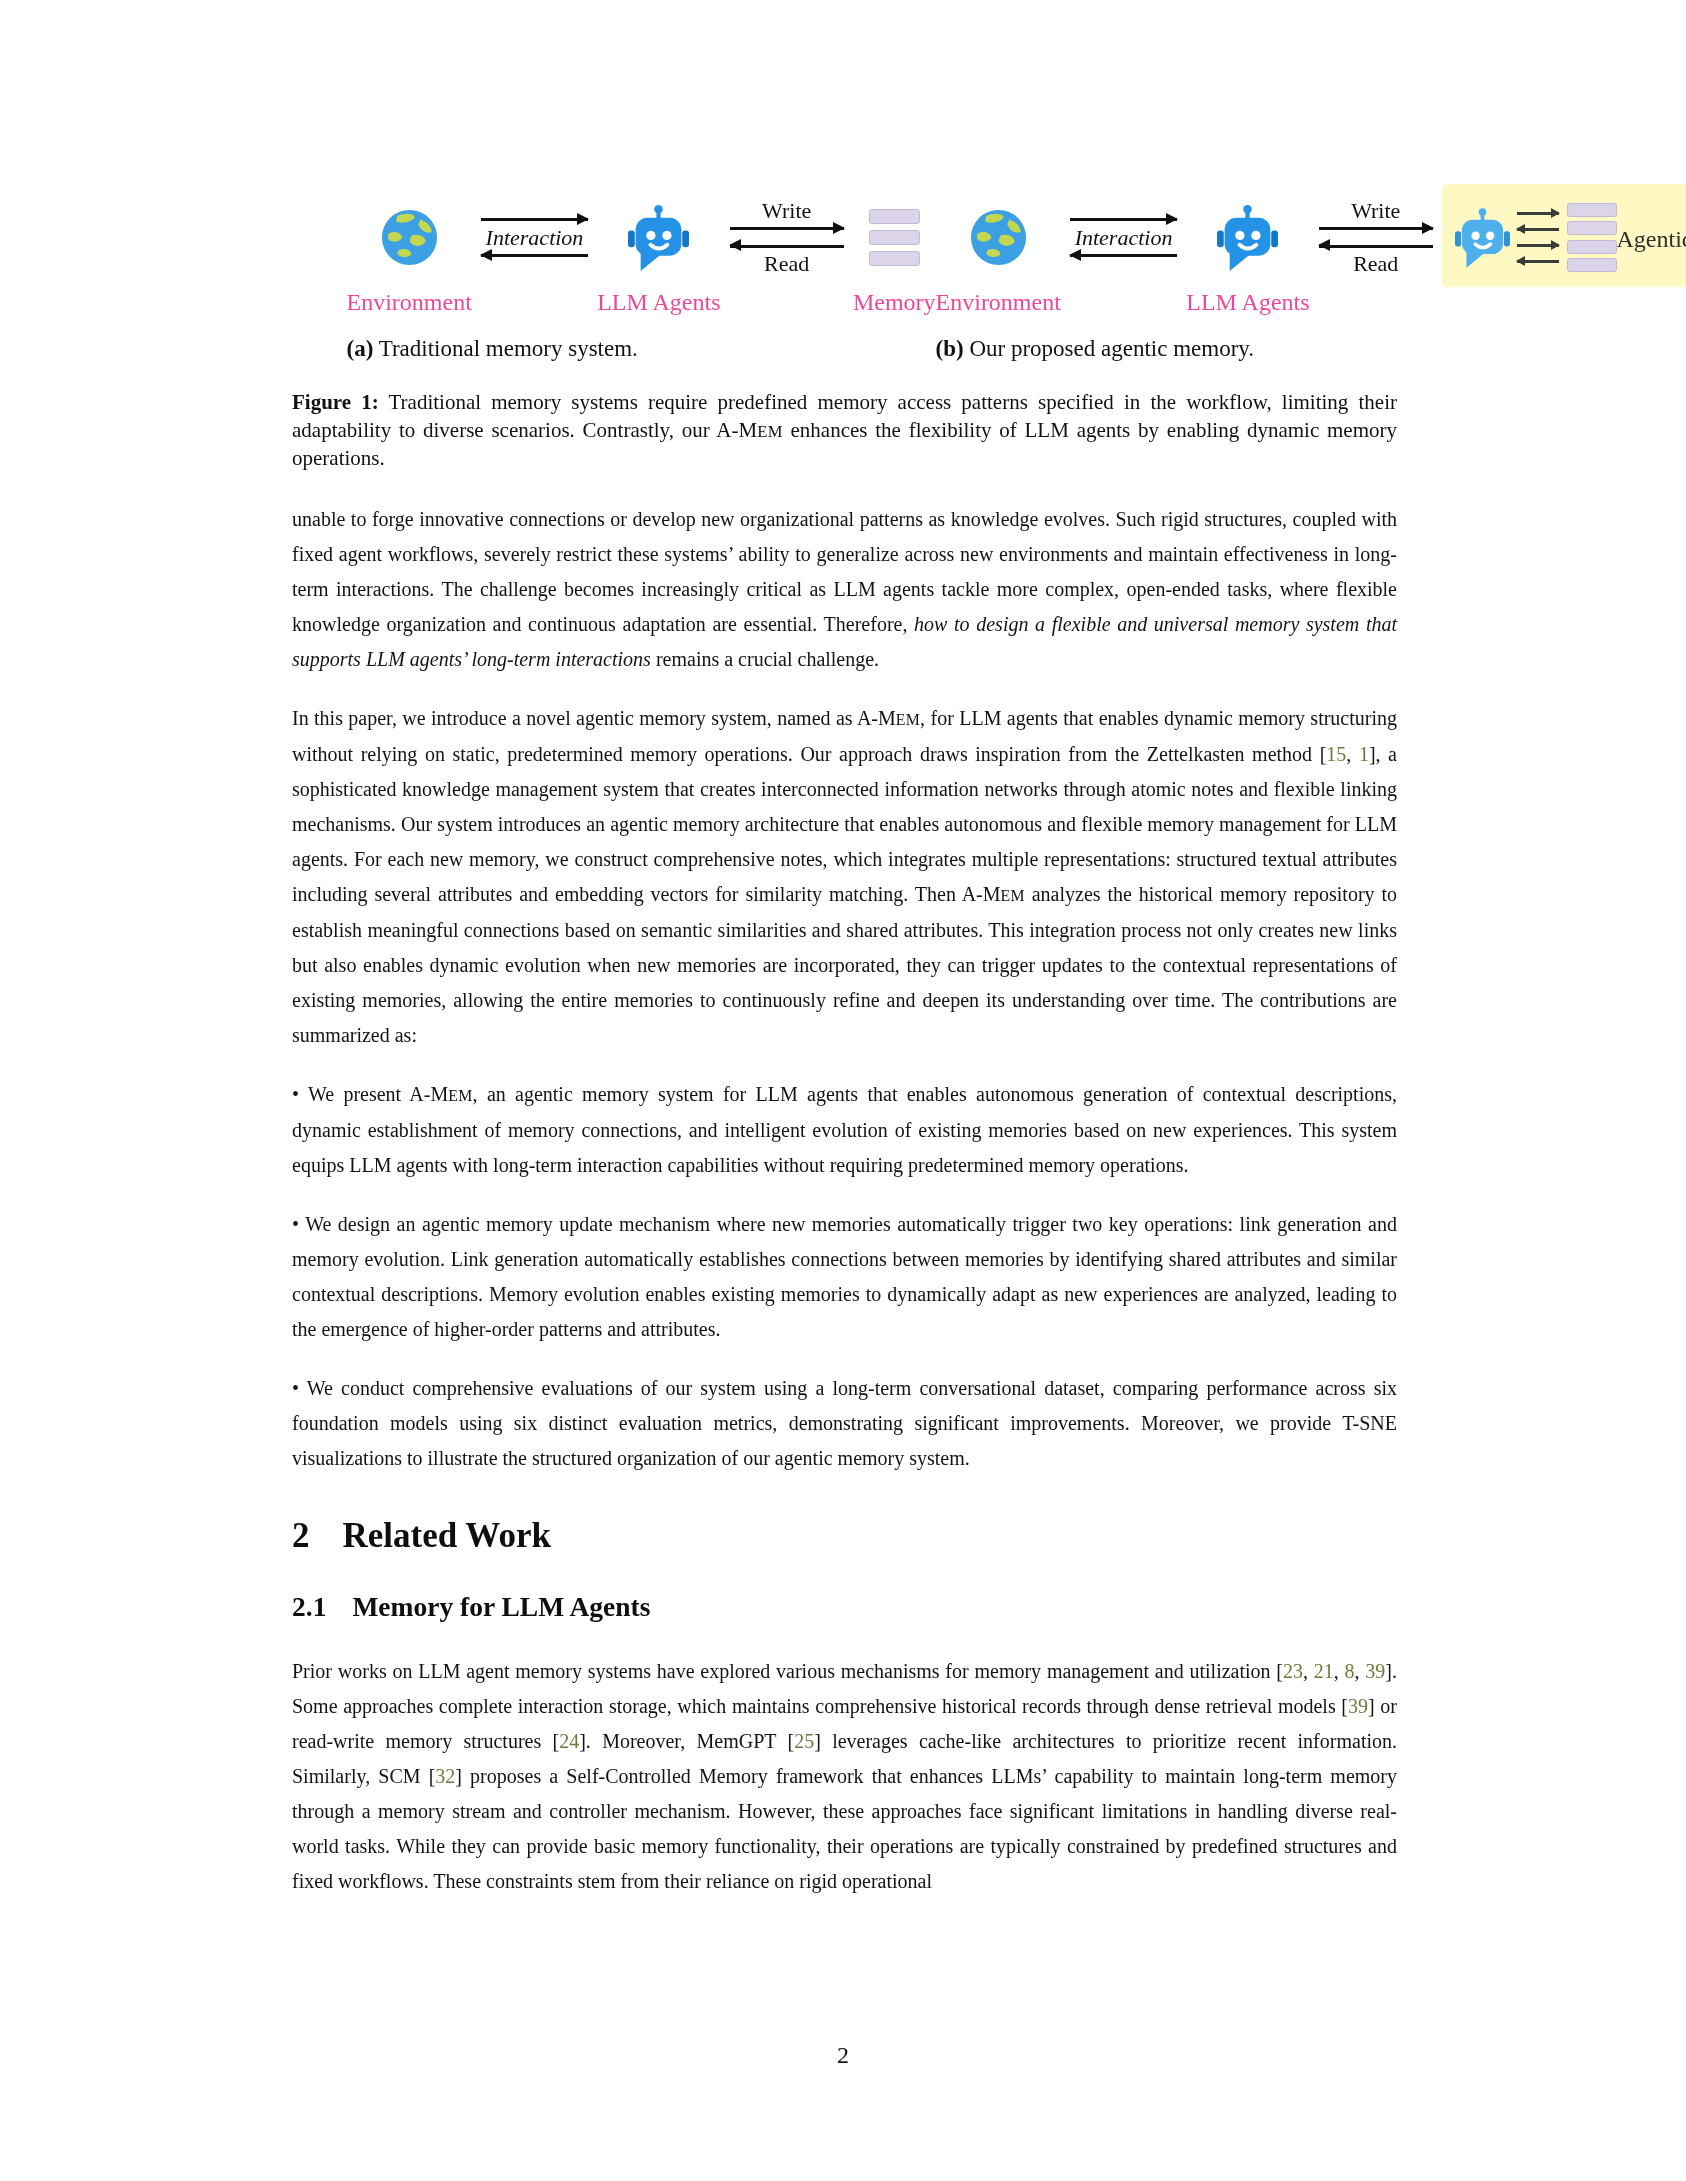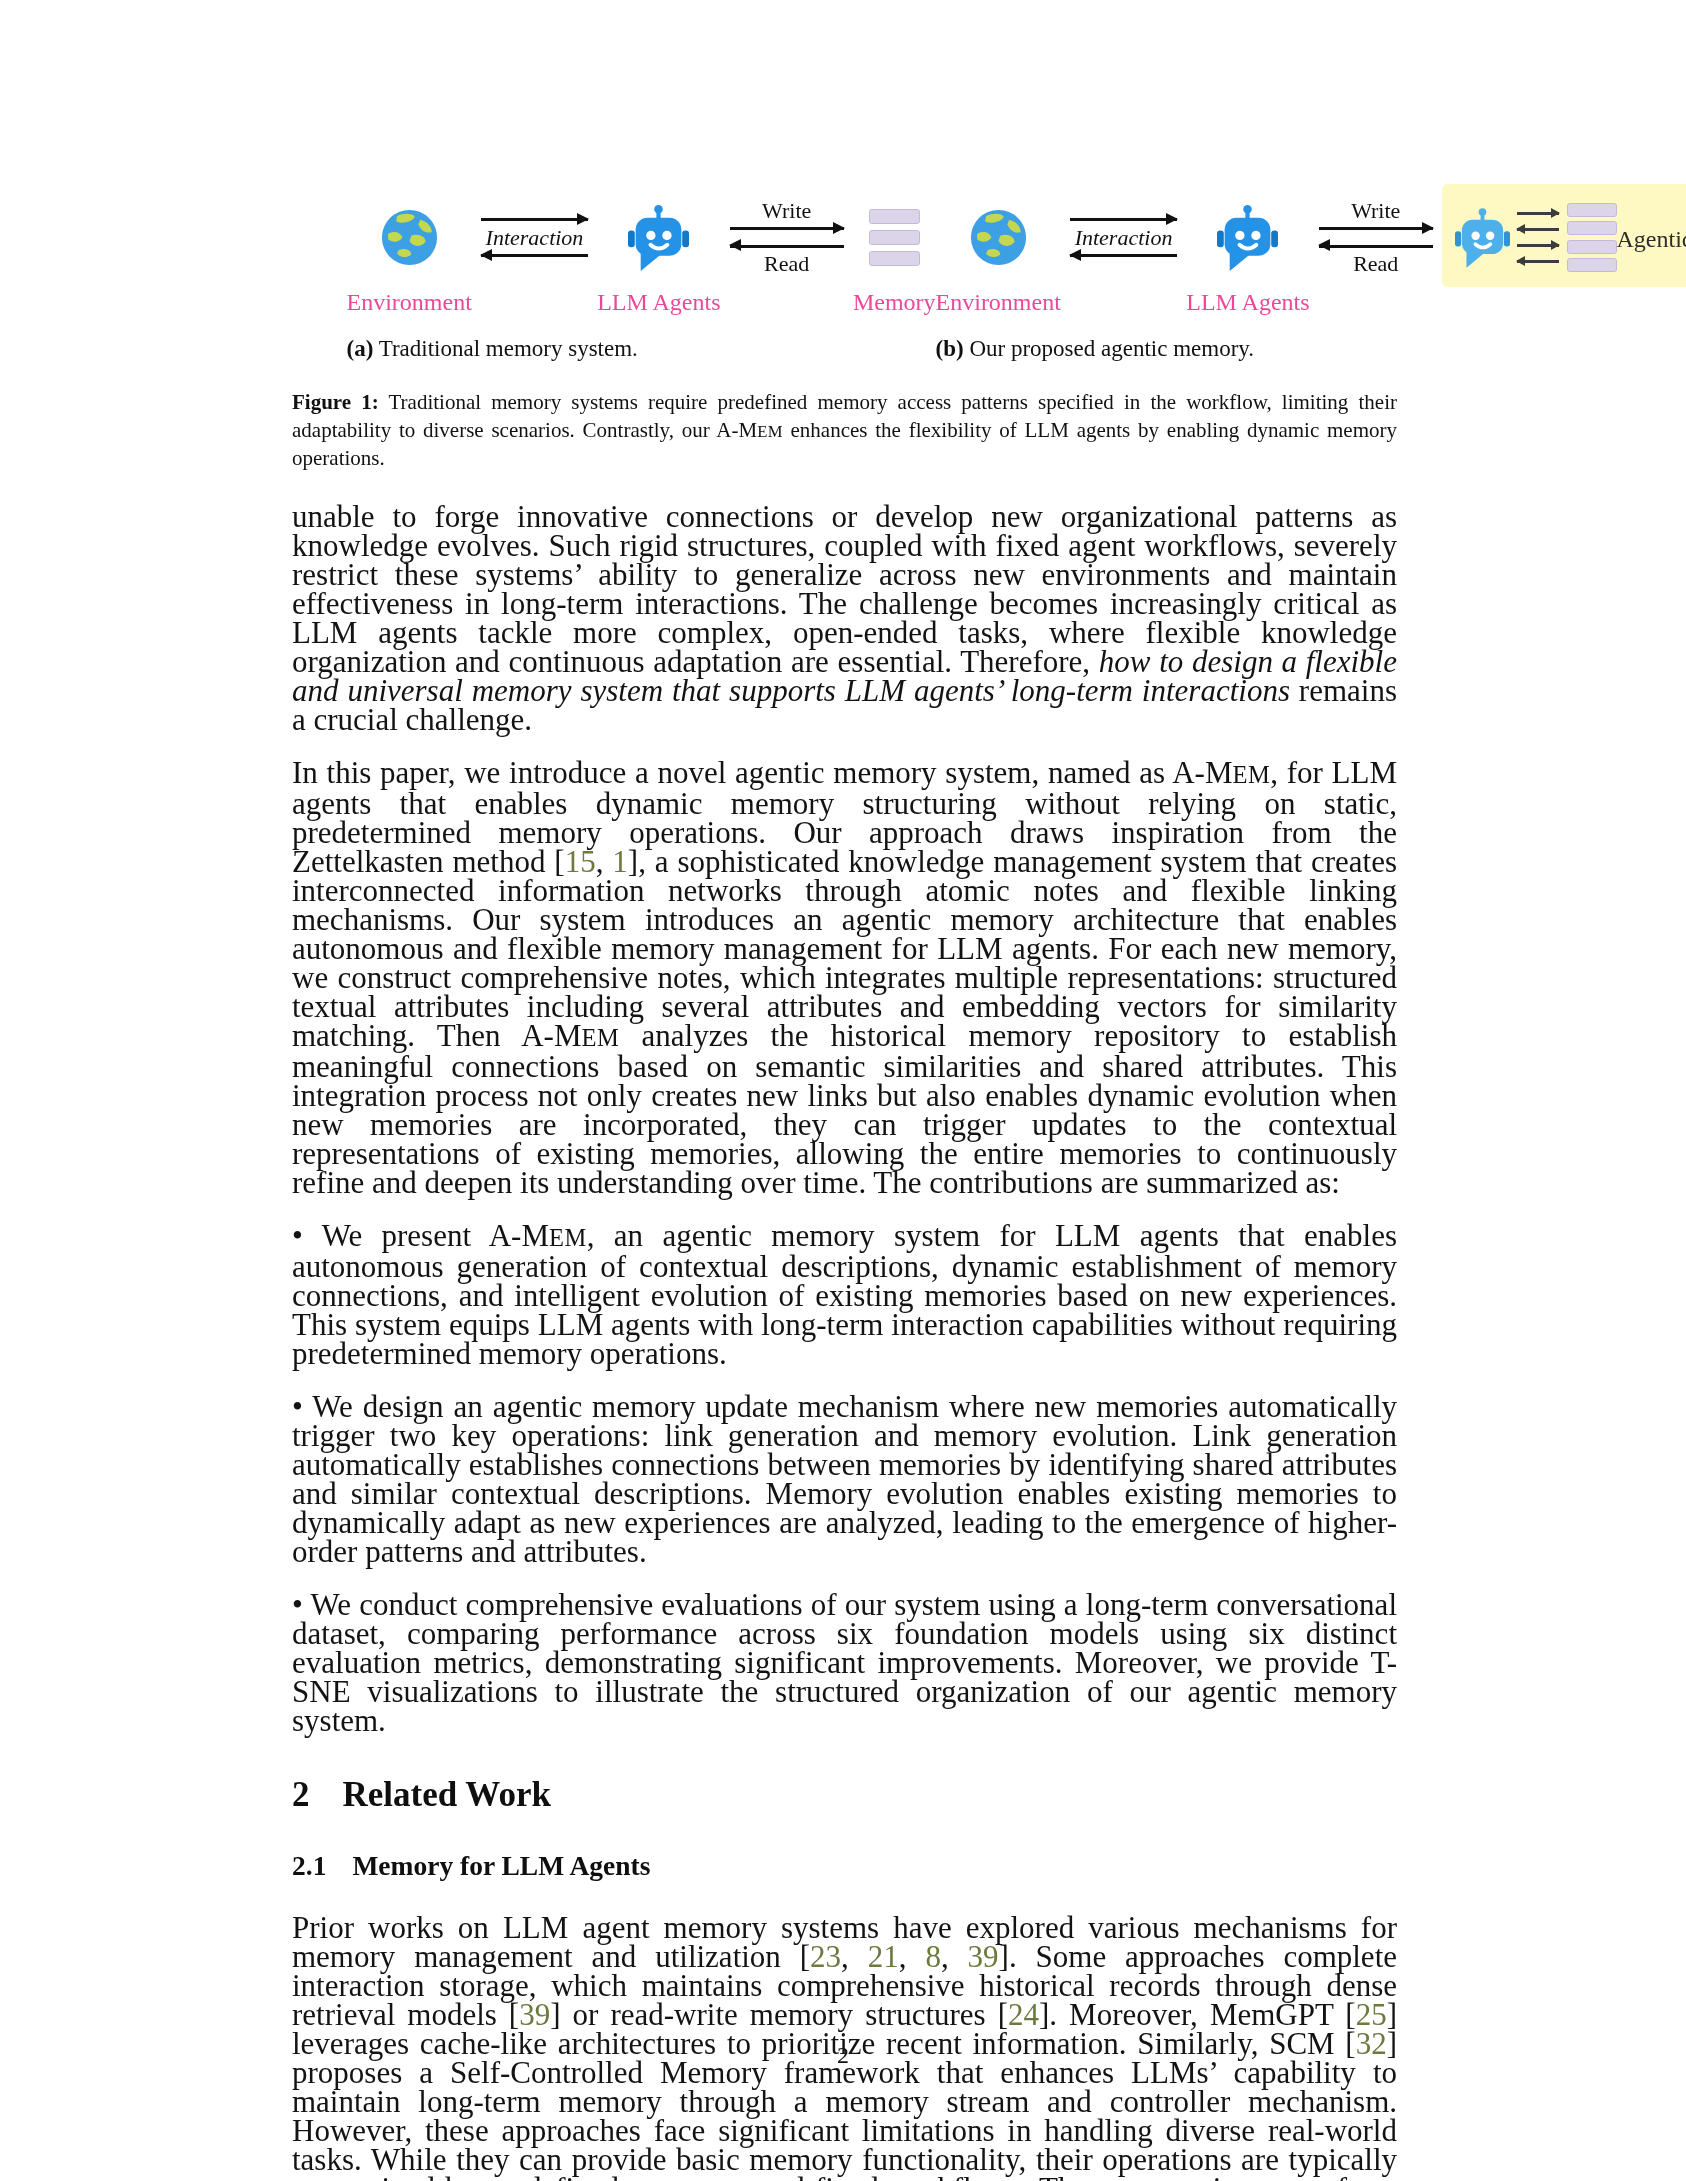--- a/index.html
+++ b/index.html
@@ -38,21 +38,21 @@
   .marr { position: relative; height: 2.8px; background: #3c3c3c; width: 42px; }
   .marr.r::after { content: ""; position: absolute; right: -0.9px; top: -4.1px;
     border-left: 9.2px solid #3c3c3c; border-top: 5.5px solid transparent; border-bottom: 5.5px solid transparent; }
   .marr.l::before { content: ""; position: absolute; left: -0.9px; top: -4.1px;
     border-right: 9.2px solid #3c3c3c; border-top: 5.5px solid transparent; border-bottom: 5.5px solid transparent; }
 
   .subcap { font-size: 23px; margin-top: 20px; color: #111; }
 
   
   .caption { font-size: 21px; line-height: 27.5px; text-align: justify; margin-bottom: 29px; color: #111; }
-  .para { font-size: 31px; line-height: 29px; text-align: justify; color: #131313; margin-bottom: 24px; }
+  .para { font-size: 20px; line-height: 35px; text-align: justify; color: #131313; margin-bottom: 24px; }
   .s-b { font-weight: bold; }
   .s-i { font-style: italic; }
   .s-c { color: #6b7a3d; }
   .s-sc { font-size: 0.79em; letter-spacing: 0.02em; }
 
   h2.sec { font-size: 35px; font-weight: bold; margin: 40px 0 35px 0; color: #0f0f0f; }
   h2.sec .num { margin-right: 33px; }
   h3.subsec { font-size: 27.5px; font-weight: bold; margin: 0 0 31px 0; color: #0f0f0f; }
   h3.subsec .num { margin-right: 26px; }
 

